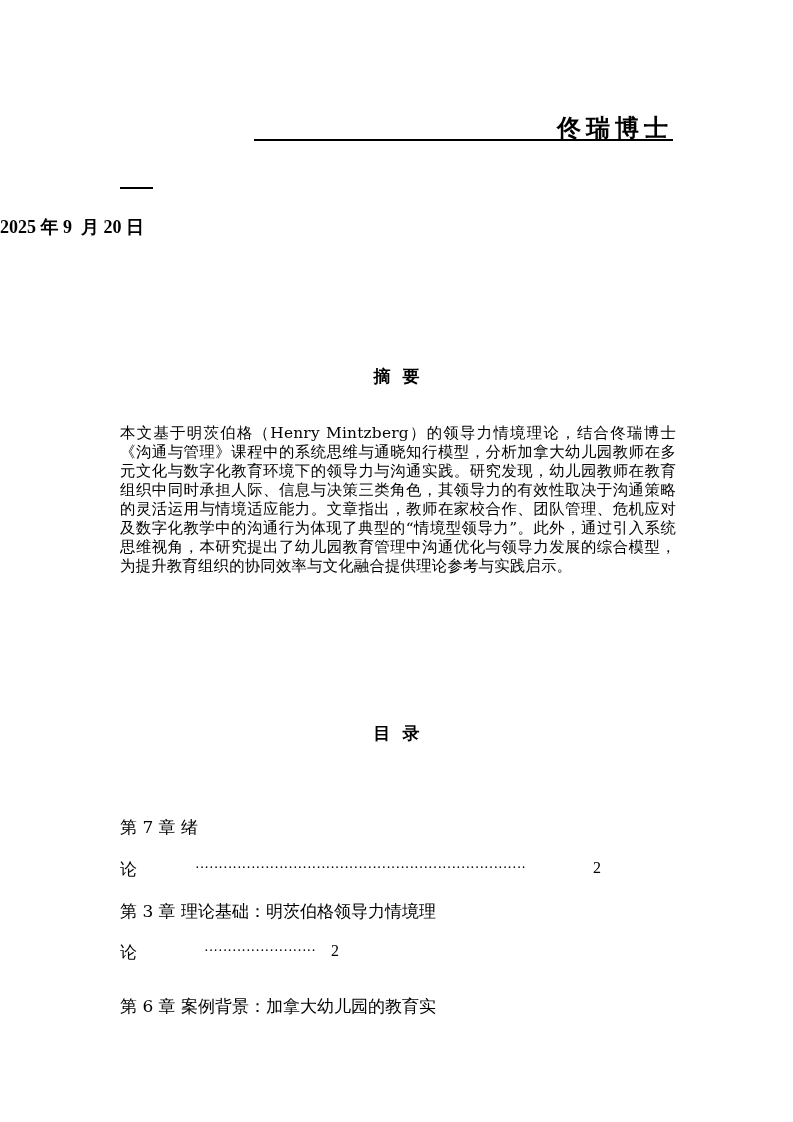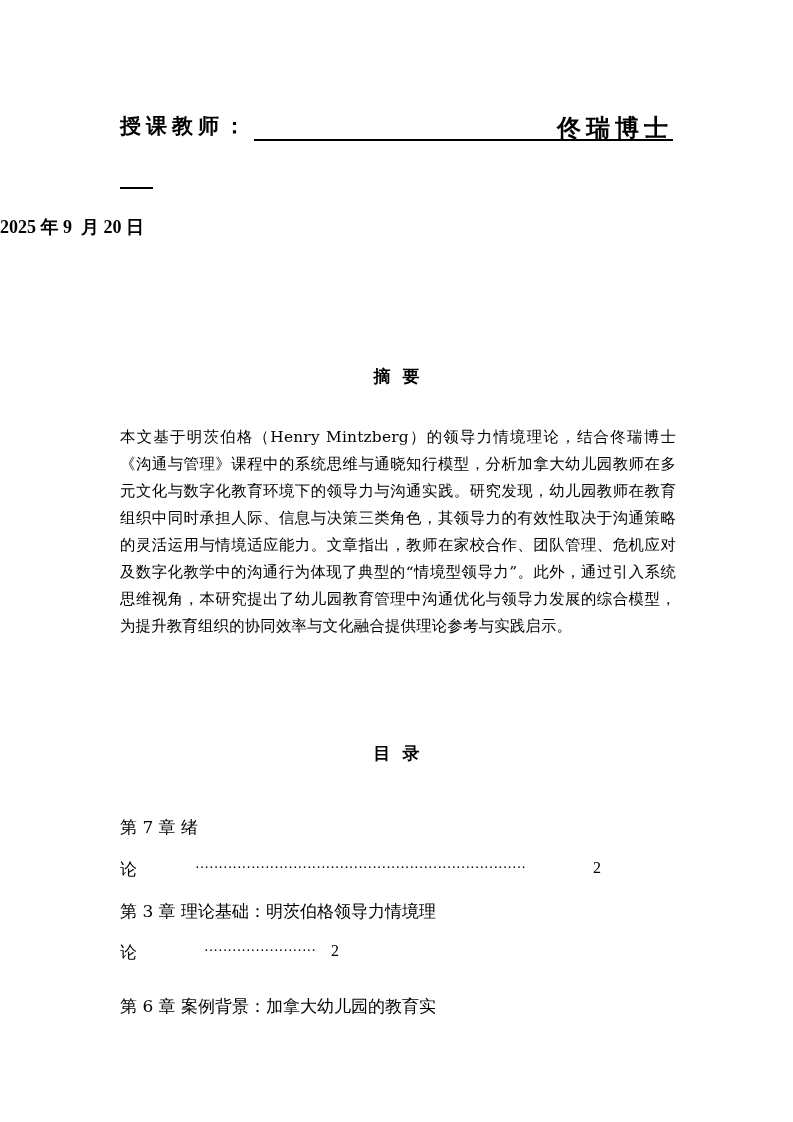--- a/index.html
+++ b/index.html
@@ -5,41 +5,40 @@
   html, body { margin: 0; padding: 0; background: #ffffff; }
   body { width: 793px; height: 1122px; position: relative; overflow: hidden; color: #000; font-family: "DejaVu Serif", "Liberation Serif", serif; }
   .abs { position: absolute; }
   .teacher-row { left: 120px; top: 108px; width: 553px; height: 36px; }
   .teacher-label { position: absolute; left: 0; top: 4px; font-family: "DejaVu Sans", sans-serif; font-weight: bold; font-size: 21px; letter-spacing: 5px; white-space: nowrap; }
   .teacher-line { position: absolute; left: 134px; right: 0; top: 31px; border-bottom: 2px solid #000; }
   .teacher-name { position: absolute; right: 0; top: 4px; font-family: "DejaVu Sans", sans-serif; font-weight: bold; font-size: 24px; letter-spacing: 5px; white-space: nowrap; }
   .stub-line { left: 120px; top: 187px; width: 33px; border-bottom: 2px solid #000; }
   .date { left: 0; width: 793px; top: 215px; text-align: left; font-family: "Liberation Serif", serif; font-weight: bold; font-size: 18px; white-space: pre; }
   .heading { left: 0; width: 793px; text-align: center; font-family: "DejaVu Sans", sans-serif; font-weight: bold; font-size: 17px; white-space: pre; }
-  .abstract { left: 120px; top: 424px; width: 556px; font-size: 15.4px; line-height: 27px; text-align: justify; text-align-last: left; letter-spacing: 0.2px; }
+  .abstract { left: 120px; top: 424px; width: 556px; font-size: 15.4px; line-height: 19px; text-align: justify; text-align-last: left; letter-spacing: 0.2px; }
   .toc-line { left: 120px; font-size: 17px; white-space: nowrap; }
   .dots { font-family: "Liberation Serif", serif; letter-spacing: 0; }
 </style>
 </head>
 <body>
 
 <div class="abs teacher-row">
-  <span class="teacher-label">授课教师：</span>
   <div class="teacher-line"></div>
   <span class="teacher-name">佟瑞博士</span>
 </div>
 <div class="abs stub-line"></div>
 
 <div class="abs date">2025 年 9  月 20 日</div>
 
 <div class="abs heading" style="top:365px;">摘  要</div>
 
 <div class="abs abstract">本文基于明茨伯格（Henry Mintzberg）的领导力情境理论，结合佟瑞博士《沟通与管理》课程中的系统思维与通晓知行模型，分析加拿大幼儿园教师在多元文化与数字化教育环境下的领导力与沟通实践。研究发现，幼儿园教师在教育组织中同时承担人际、信息与决策三类角色，其领导力的有效性取决于沟通策略的灵活运用与情境适应能力。文章指出，教师在家校合作、团队管理、危机应对及数字化教学中的沟通行为体现了典型的“情境型领导力”。此外，通过引入系统思维视角，本研究提出了幼儿园教育管理中沟通优化与领导力发展的综合模型，为提升教育组织的协同效率与文化融合提供理论参考与实践启示。</div>
 
-<div class="abs heading" style="top:742px;">目  录</div>
+<div class="abs heading" style="top:722px;">目  录</div>
 
 <div class="abs toc-line" style="top:816px;">
   <span>第 7 章 绪</span>
 </div>
 <div class="abs toc-line" style="top:858px;">
   <span>论</span>
   <span class="dots" style="position:absolute; left:75px; top:2px; font-size:14px;">·······································································</span>
   <span class="dots" style="position:absolute; left:473px; top:1px; font-size:16px;">2</span>
 </div>
 

